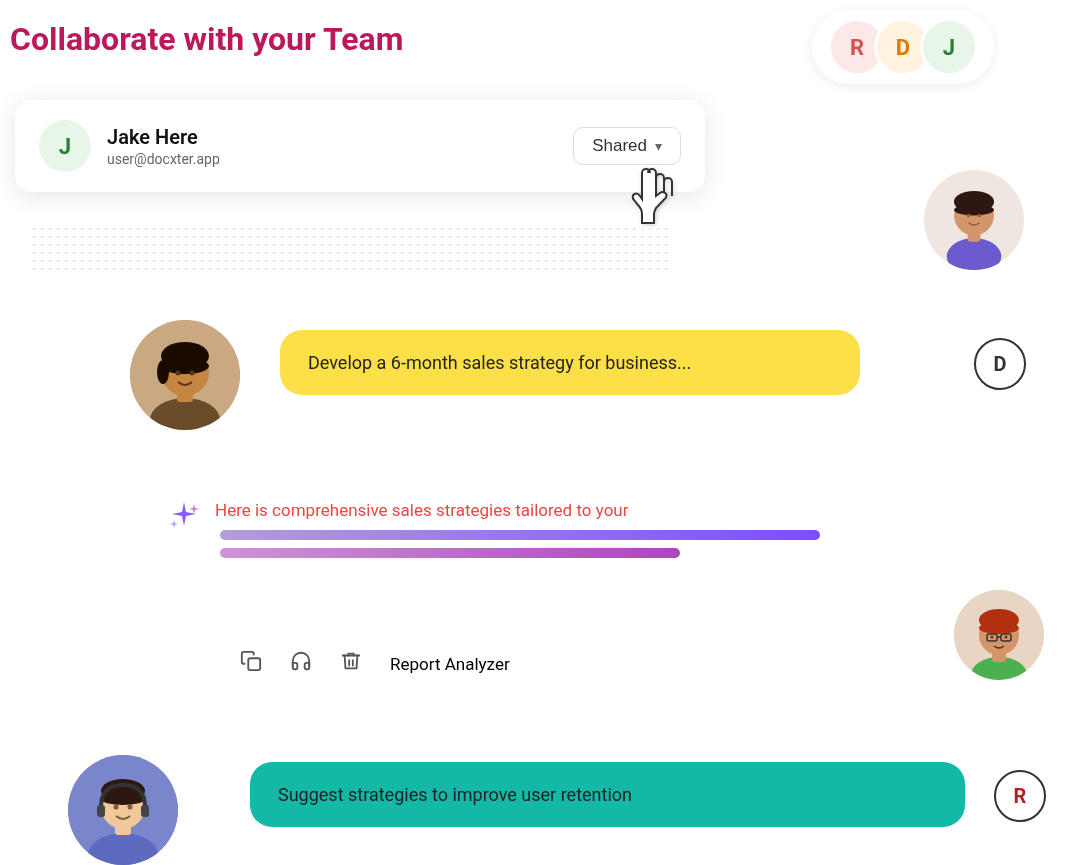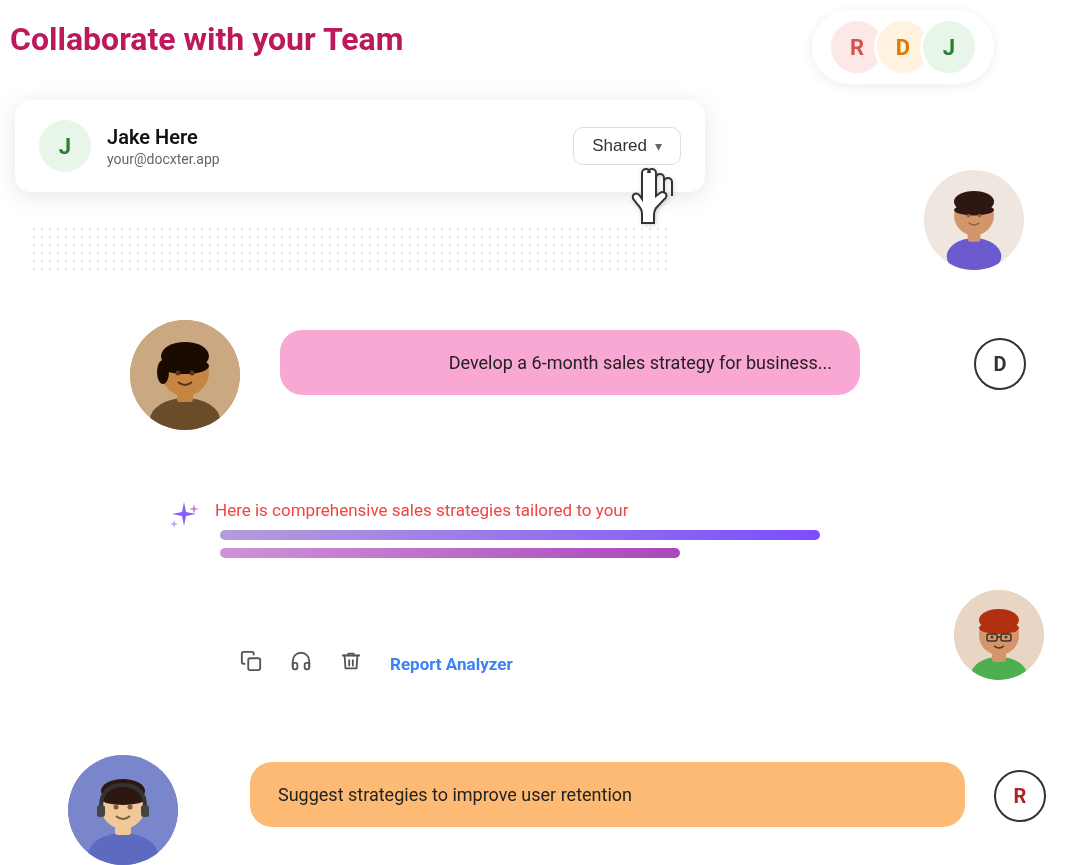--- a/index.html
+++ b/index.html
@@ -142,27 +142,26 @@
       align-items: flex-end;
       justify-content: center;
     }
 
     
     .chat-bubble-user {
       position: absolute;
       top: 330px;
       left: 280px;
       width: 580px;
-      background: #f9a8d4;
+      background: #fde047;
       border-radius: 22px;
       padding: 22px 28px;
       font-size: 18px;
       color: #222;
       font-weight: 400;
-      text-align: right;
     }
 
     
     .avatar-d-right {
       position: absolute;
       top: 338px;
       right: 48px;
       width: 52px;
       height: 52px;
       border-radius: 50%;
@@ -225,22 +224,22 @@
       align-items: center;
       gap: 28px;
     }
     .toolbar-icon {
       font-size: 22px;
       color: #555;
       cursor: pointer;
     }
     .report-analyzer-link {
       font-size: 17px;
-      font-weight: 700;
-      color: #3b82f6;
+      font-weight: 400;
+      color: #000000;
       cursor: pointer;
       text-align: center;
     }
 
     
     .floating-avatar-mid-right {
       position: absolute;
       top: 590px;
       right: 30px;
       width: 90px;
@@ -249,21 +248,21 @@
       overflow: hidden;
       background: #e8d5c4;
     }
 
     
     .chat-bubble-user-2 {
       position: absolute;
       top: 762px;
       left: 250px;
       width: 715px;
-      background: #fdba74;
+      background: #14b8a6;
       border-radius: 22px;
       padding: 22px 28px;
       font-size: 18px;
       color: #222;
     }
 
     
     .avatar-r-right {
       position: absolute;
       top: 770px;
@@ -331,21 +330,21 @@
     <div class="avatar-bubble j">J</div>
   </div>
 </div>
 
 <div class="dot-shadow"></div>
 
 <div class="user-card">
   <div class="user-avatar">J</div>
   <div class="user-info">
     <div class="user-name">Jake Here</div>
-    <div class="user-email">your@docxter.app</div>
+    <div class="user-email">user@docxter.app</div>
   </div>
   <button class="shared-button">
     <span>Shared</span>
     <span class="chevron">▾</span>
   </button>
 </div>
 
 <div class="cursor-hand">
   
   <svg width="50" height="60" viewBox="0 0 50 60" fill="none" xmlns="http://www.w3.org/2000/svg">

